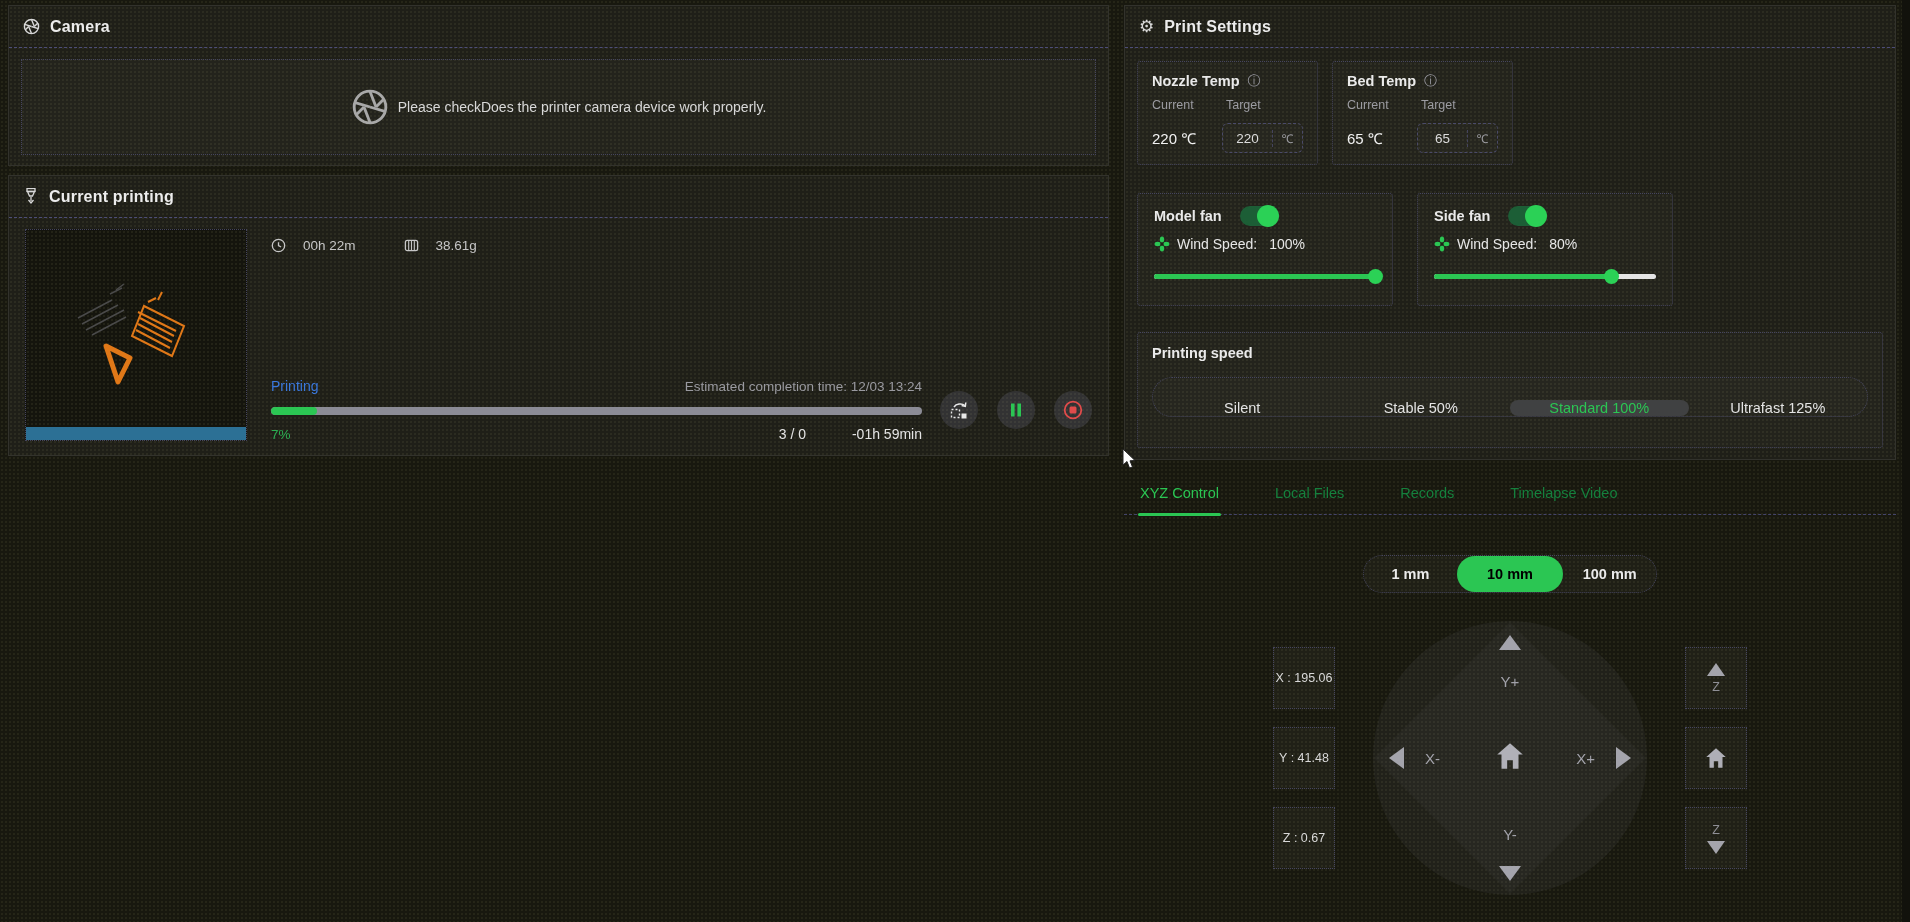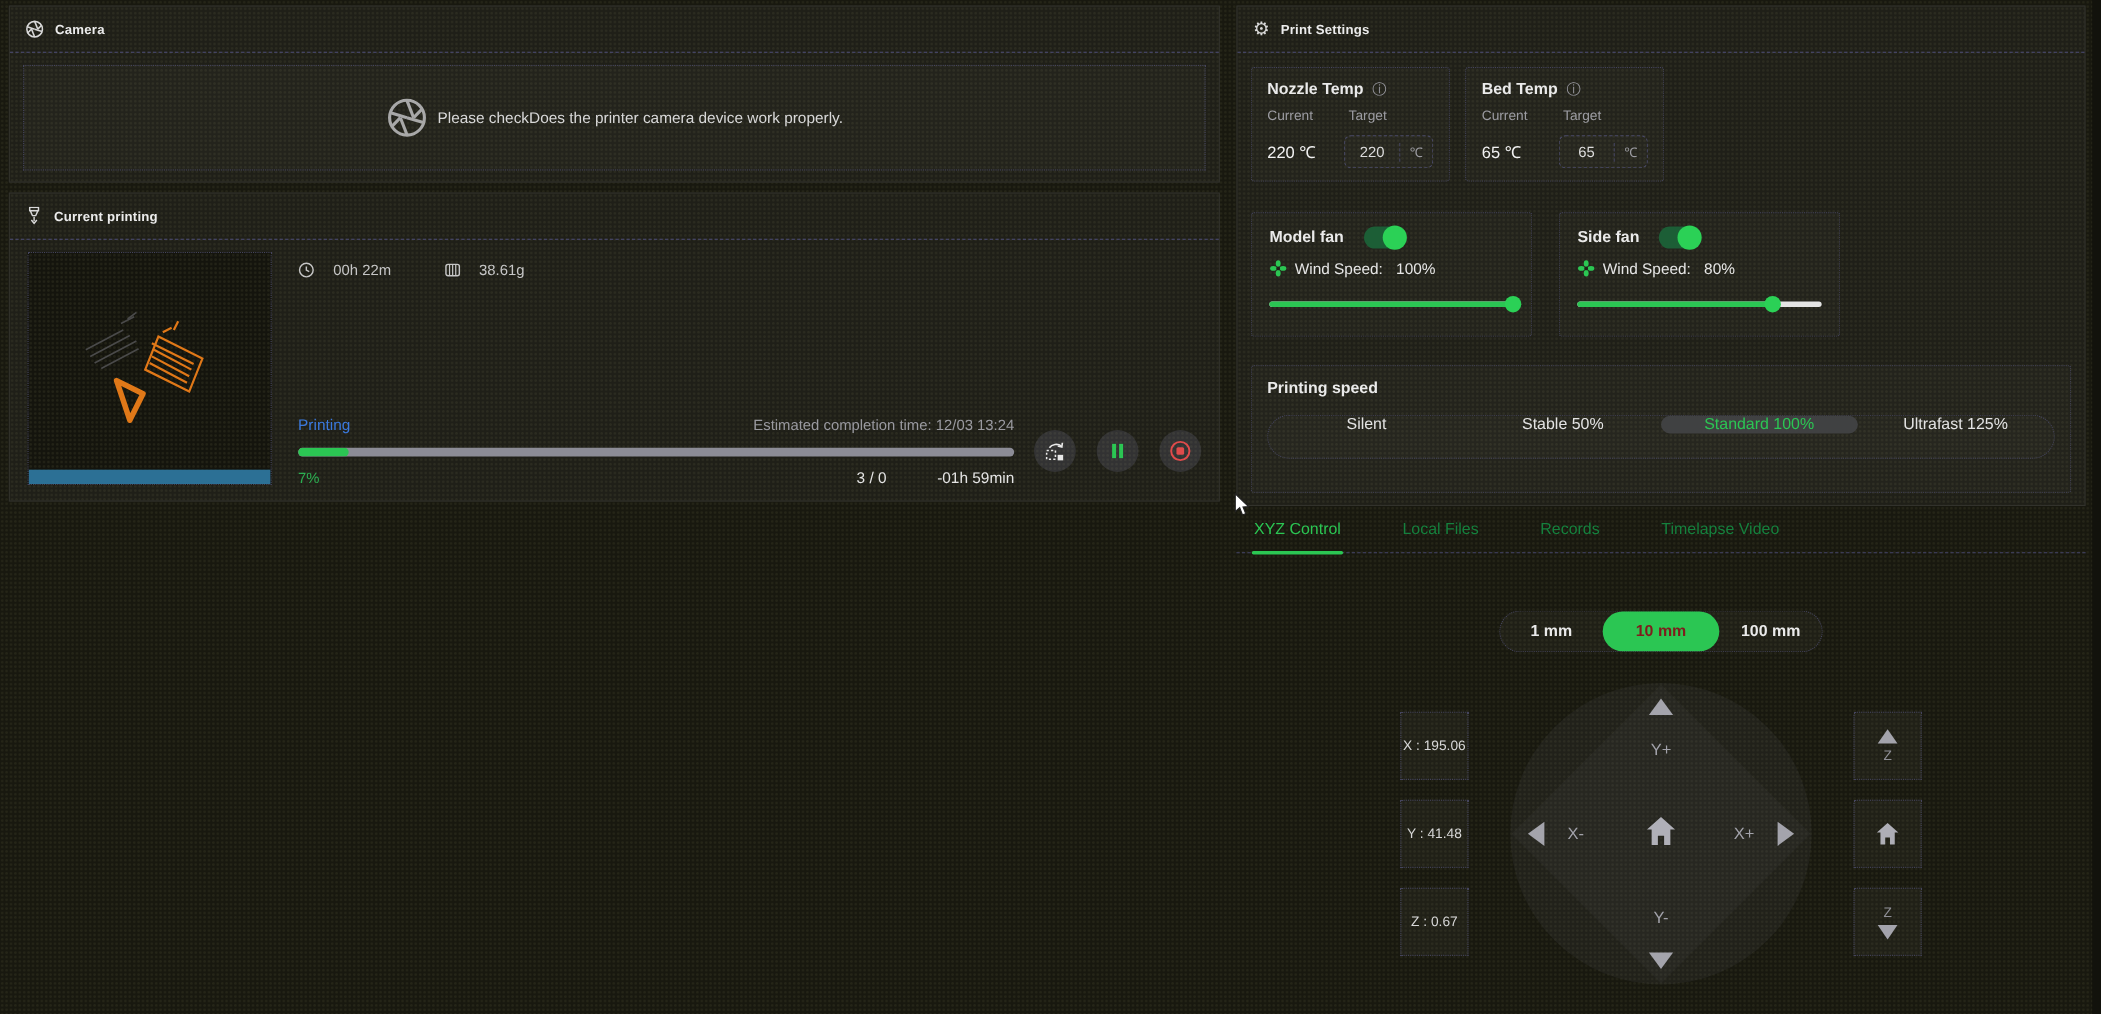--- a/index.html
+++ b/index.html
@@ -16,21 +16,21 @@
     position:absolute;
     background-color:#1f1f18;
     background-image: radial-gradient(rgba(135,135,92,0.12) 1px, transparent 1.3px);
     background-size:4px 4px;
     border:1px solid #32322c;
   }
   .panel-header {
     height:42px; display:flex; align-items:center; gap:10px;
     padding:0 14px; border-bottom:1px dashed #4d4d78;
   }
-  .panel-title { font-size:12px; font-weight:700; color:#ececec; letter-spacing:0.2px; }
+  .panel-title { font-size:16px; font-weight:700; color:#ececec; letter-spacing:0.2px; }
   .dotted-box { border:1px dotted #45455e; background:rgba(255,255,255,0.02); }
 
   
   #camera-panel { left:8px; top:5px; width:1101px; height:161px; }
   .camera-content {
     margin:11px 12px; height:96px; display:flex; flex-direction:row;
     align-items:center; justify-content:center; gap:9px;
   }
   .camera-msg { font-size:14px; color:#d8d8d8; }
 
@@ -86,34 +86,34 @@
   .fan-title-row { display:flex; align-items:center; }
   .toggle { position:relative; width:38px; height:20px; border-radius:10px; background:#1c5e36; margin-left:18px; cursor:pointer; }
   .toggle .knob { position:absolute; right:-1px; top:-1px; width:22px; height:22px; border-radius:50%; background:#2bd156; }
   .wind-row { margin-top:10px; display:flex; align-items:center; gap:7px; font-size:14px; color:#e6e6e6; }
   .wind-val { margin-left:5px; }
   .slider { position:relative; margin-top:16px; height:16px; cursor:pointer; }
   .slider .track { position:absolute; left:0; right:0; top:5.5px; height:5px; border-radius:3px; background:#e4e4e4; }
   .slider .fill { position:absolute; left:0; top:5.5px; height:5px; border-radius:3px; background:#2bc653; }
   .slider .thumb { position:absolute; top:0.5px; width:15px; height:15px; border-radius:50%; background:#2bd156; }
   .speed-card { margin-top:26px; height:116px; padding:12px 14px; border-radius:3px; }
-  .segmented { margin-top:16px; height:40px; border:1px dotted #45455e; border-radius:20px; background:rgba(255,255,255,0.015); display:flex; align-items:flex-start; }
+  .segmented { margin-top:16px; height:40px; border:1px dotted #45455e; border-radius:20px; background:rgba(255,255,255,0.015); display:flex; align-items:flex-end; }
   .seg-item { flex:1; display:flex; align-items:center; justify-content:center; font-size:14.5px; color:#e3e3e3; cursor:pointer; border-radius:20px; }
   .seg-item.selected { background:#404142; color:#2bc653; }
 
   
-  .tabs-bar { position:absolute; left:1124px; top:460px; width:772px; height:43px; display:flex; gap:52px; padding-left:14px; border-bottom:1px dashed #44446a; }
+  .tabs-bar { position:absolute; left:1124px; top:472px; width:772px; height:43px; display:flex; gap:52px; padding-left:14px; border-bottom:1px dashed #44446a; }
   .tab { position:relative; display:flex; align-items:center; font-size:14.5px; color:#15803d; cursor:pointer; padding:0 2px; }
   .tab.active { color:#2bc653; }
   .tab.active::after { content:""; position:absolute; left:0; right:0; bottom:-2px; height:3px; border-radius:2px; background:#2bc653; }
 
   .xyz-area { position:absolute; left:1124px; top:515px; width:772px; }
   .dist-selector { margin:40px auto 0; width:294px; height:38px; border:1px dotted #45455e; border-radius:19px; background:rgba(255,255,255,0.03); display:flex; }
   .dist-item { flex:1; display:flex; align-items:center; justify-content:center; font-size:14.5px; font-weight:700; color:#eaeaea; cursor:pointer; border-radius:19px; }
-  .dist-item.selected { background:#2bc653; color:#7f1d1d; flex:1.15; }
+  .dist-item.selected { background:#2bc653; color:#000000; flex:1.15; }
 
   .pad-row { margin-top:28px; display:flex; justify-content:center; align-items:center; gap:38px; }
   .coord-col, .z-col { display:flex; flex-direction:column; gap:18px; }
   .coord-box, .z-box {
     width:62px; height:62px; border:1px dotted #45455e; background:rgba(255,255,255,0.035);
     display:flex; flex-direction:column; align-items:center; justify-content:center; gap:4px;
     font-size:12.5px; color:#d8d8d8;
   }
   .pad { position:relative; width:274px; height:274px; }
   .pad-circle { position:absolute; inset:0; border-radius:50%; background:rgba(150,150,178,0.075); }

